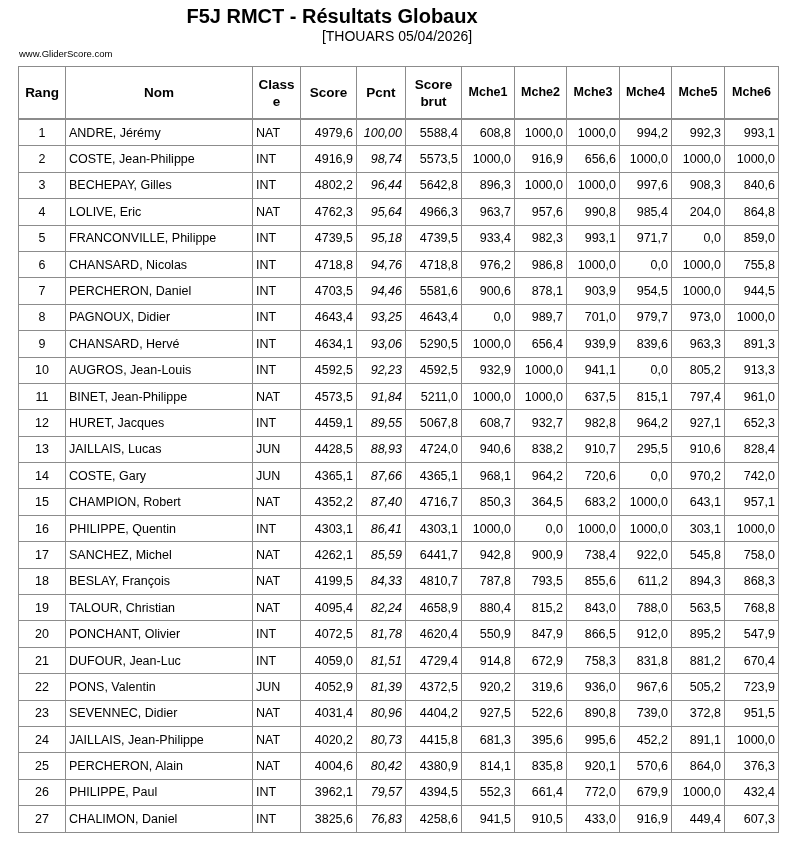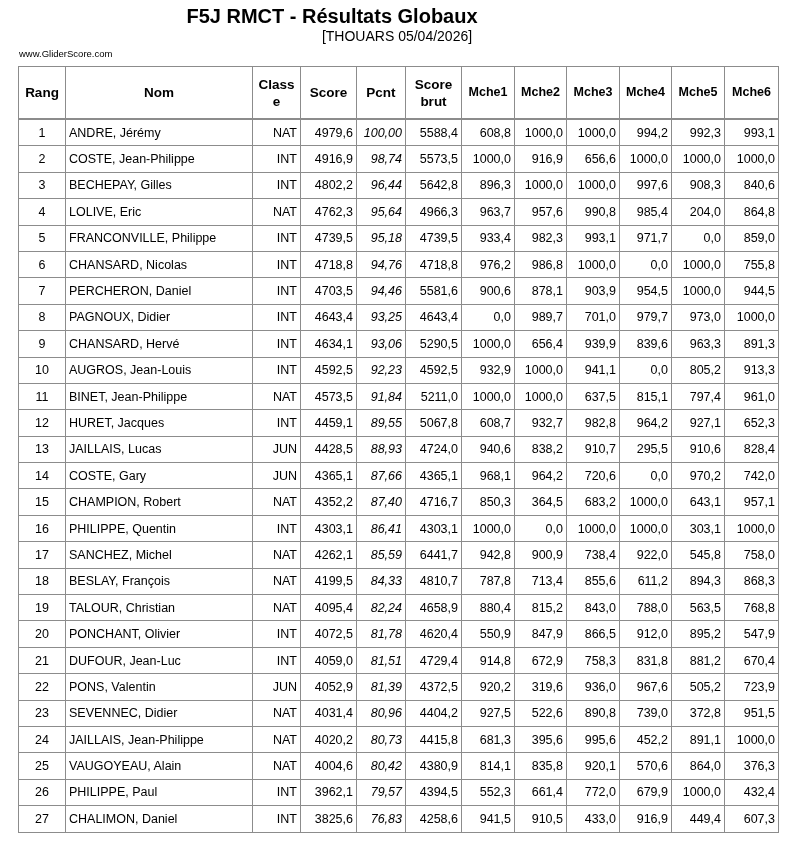--- a/index.html
+++ b/index.html
@@ -13,21 +13,21 @@
   table.results { position: absolute; left: 18px; top: 66px; border-collapse: collapse;
                   table-layout: fixed; width: 760px; font-size: 12.5px; }
   table.results th, table.results td { border: 1px solid #8c8c8c; padding: 0 3px;
                   white-space: nowrap; overflow: hidden; }
   table.results th { height: 51px; font-weight: bold; font-size: 13.5px; text-align: center;
                      line-height: 17px; }
   table.results th.mche { font-size: 12.5px; }
   table.results td { height: 25.4px; }
   td.rang { text-align: center; }
   td.nom { text-align: left; padding-left: 2px; }
-  td.classe { text-align: right; }
+  td.classe { text-align: left; }
   td.num { text-align: right; }
   td.pcnt { text-align: right; font-style: italic; }
   table.results thead tr th { border-bottom: 2px solid #8c8c8c; }
 </style>
 </head>
 <body>
 
 <div class="title">F5J RMCT - Résultats Globaux</div>
 <div class="subtitle">[THOUARS 05/04/2026]</div>
 <div class="site">www.GliderScore.com</div>
@@ -303,21 +303,21 @@
         <td class="num">758,0</td>
       </tr>
       <tr>
         <td class="rang">18</td>
         <td class="nom">BESLAY, François</td>
         <td class="classe">NAT</td>
         <td class="num">4199,5</td>
         <td class="pcnt">84,33</td>
         <td class="num">4810,7</td>
         <td class="num">787,8</td>
-        <td class="num">713,4</td>
+        <td class="num">793,5</td>
         <td class="num">855,6</td>
         <td class="num">611,2</td>
         <td class="num">894,3</td>
         <td class="num">868,3</td>
       </tr>
       <tr>
         <td class="rang">19</td>
         <td class="nom">TALOUR, Christian</td>
         <td class="classe">NAT</td>
         <td class="num">4095,4</td>
@@ -395,21 +395,21 @@
         <td class="num">4415,8</td>
         <td class="num">681,3</td>
         <td class="num">395,6</td>
         <td class="num">995,6</td>
         <td class="num">452,2</td>
         <td class="num">891,1</td>
         <td class="num">1000,0</td>
       </tr>
       <tr>
         <td class="rang">25</td>
-        <td class="nom">VAUGOYEAU, Alain</td>
+        <td class="nom">PERCHERON, Alain</td>
         <td class="classe">NAT</td>
         <td class="num">4004,6</td>
         <td class="pcnt">80,42</td>
         <td class="num">4380,9</td>
         <td class="num">814,1</td>
         <td class="num">835,8</td>
         <td class="num">920,1</td>
         <td class="num">570,6</td>
         <td class="num">864,0</td>
         <td class="num">376,3</td>

